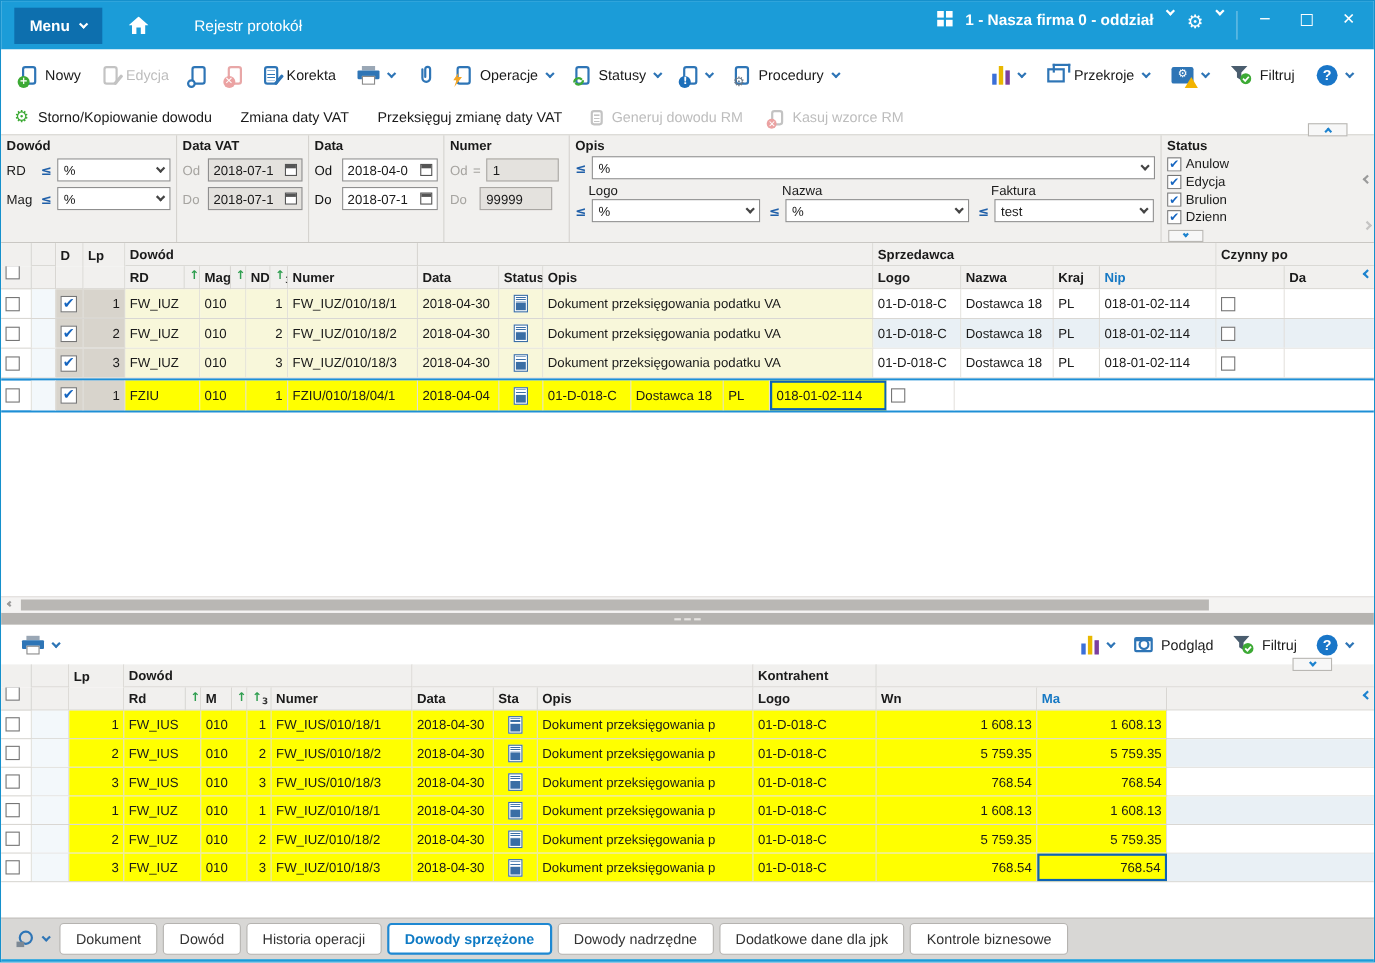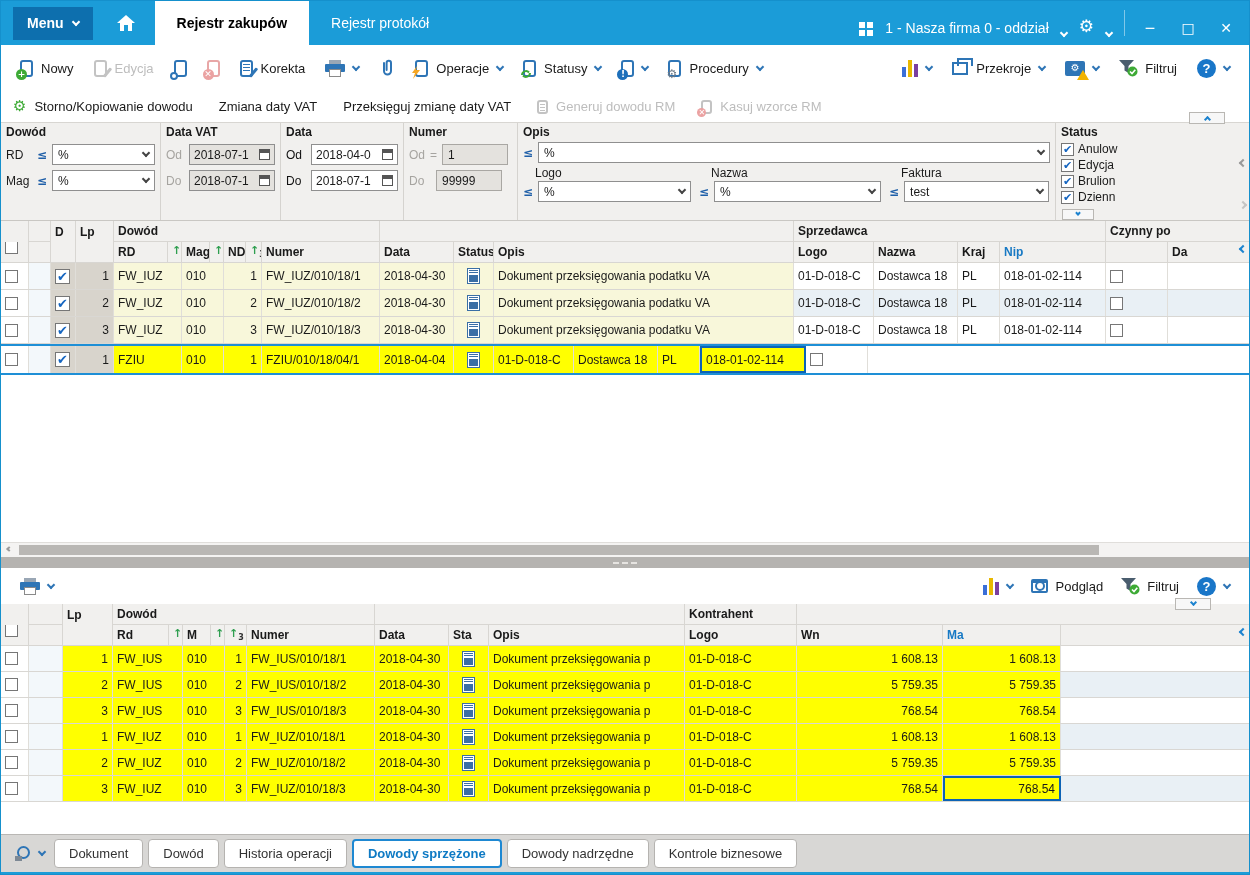--- a/index.html
+++ b/index.html
@@ -59,22 +59,22 @@
   .sort { color:#2e9e4f; font-family:"DejaVu Sans",sans-serif; font-size:11px; font-weight:bold; }
   .sort sub{ font-size:8px; color:#333; }
 
   
   .titlebar { height:44px; background:#1b9cd8; display:flex; align-items:center; color:#fff; flex:none; }
   .menu-btn { background:#0d6fae; height:33px; margin-left:12px; padding:0 14px; display:flex;
               align-items:center; gap:9px; font-weight:bold; font-size:14px; cursor:pointer; }
   .home-ic { margin:0 20px 0 24px; display:flex; }
   .top-tab { padding:0 22px; height:44px; display:flex; align-items:center; font-size:14px; cursor:pointer; }
   .top-tab.active { background:#fff; color:#000; font-weight:bold; }
-  .tb-right { margin-left:auto; display:flex; align-items:flex-end; gap:12px; padding-right:10px;
-              font-size:14px; font-weight:normal; }
+  .tb-right { margin-left:auto; display:flex; align-items:flex-start; gap:12px; padding-right:10px;
+              font-size:14px; font-weight:bold; }
   .grid-ic { display:grid; grid-template-columns:6px 6px; grid-template-rows:6px 6px; gap:2px; }
   .grid-ic i{ background:#fff; }
   .winbtn { width:26px; text-align:center; font-size:14px; cursor:pointer; }
   .vsep { width:1px; height:26px; background:rgba(255,255,255,.45); }
 
   
   .toolbar1 { height:46px; display:flex; align-items:center; padding:0 10px; gap:2px; flex:none; background:#fff; }
   .tbtn { display:flex; align-items:center; gap:8px; padding:6px 9px; font-size:13px; cursor:pointer; white-space:nowrap; }
   .tbtn .chv{ color:#2e75b6; }
   .tbtn.disabled { color:#bdbdbd; cursor:default; }
@@ -184,23 +184,20 @@
 <div class="titlebar">
   <div class="menu-btn">
     <span>Menu</span>
     <span class="chv"></span>
   </div>
   <span class="home-ic">
     <svg width="18" height="16" viewBox="0 0 18 16">
         <path d="M9 0 L18 8 L15 8 L15 16 L11 16 L11 10 L7 10 L7 16 L3 16 L3 8 L0 8 Z" fill="#fff"></path>
       </svg>
   </span>
-  <div class="top-tab active">
-    <span>Rejestr zakupów</span>
-  </div>
   <div class="top-tab">
     <span>Rejestr protokół</span>
   </div>
   <div class="tb-right">
     <span class="grid-ic">
         <i></i>
         <i></i>
         <i></i>
         <i></i>
       </span>
@@ -891,16 +888,19 @@
   <div class="ftab">
       <span>Historia operacji</span>
     </div>
   <div class="ftab active">
       <span>Dowody sprzężone</span>
     </div>
   <div class="ftab">
       <span>Dowody nadrzędne</span>
     </div>
   <div class="ftab">
+      <span>Dodatkowe dane dla jpk</span>
+    </div>
+  <div class="ftab">
       <span>Kontrole biznesowe</span>
     </div>
 </div>
 <div class="blueline"></div>
 
 </body></html>

